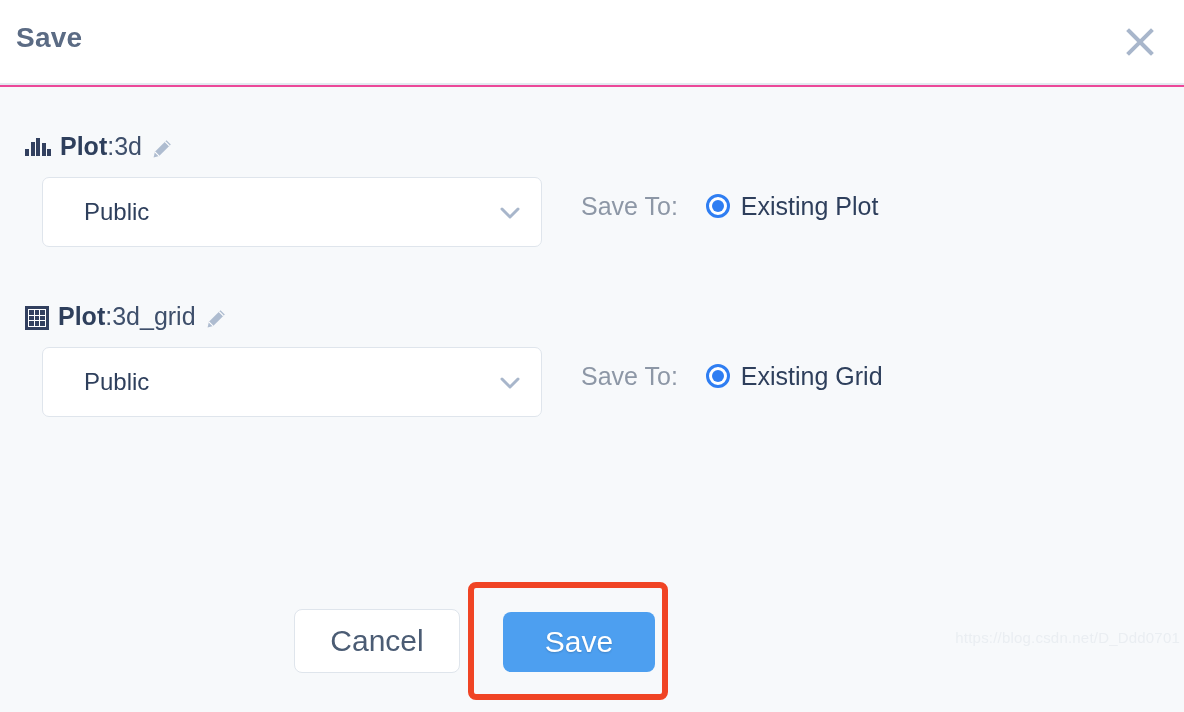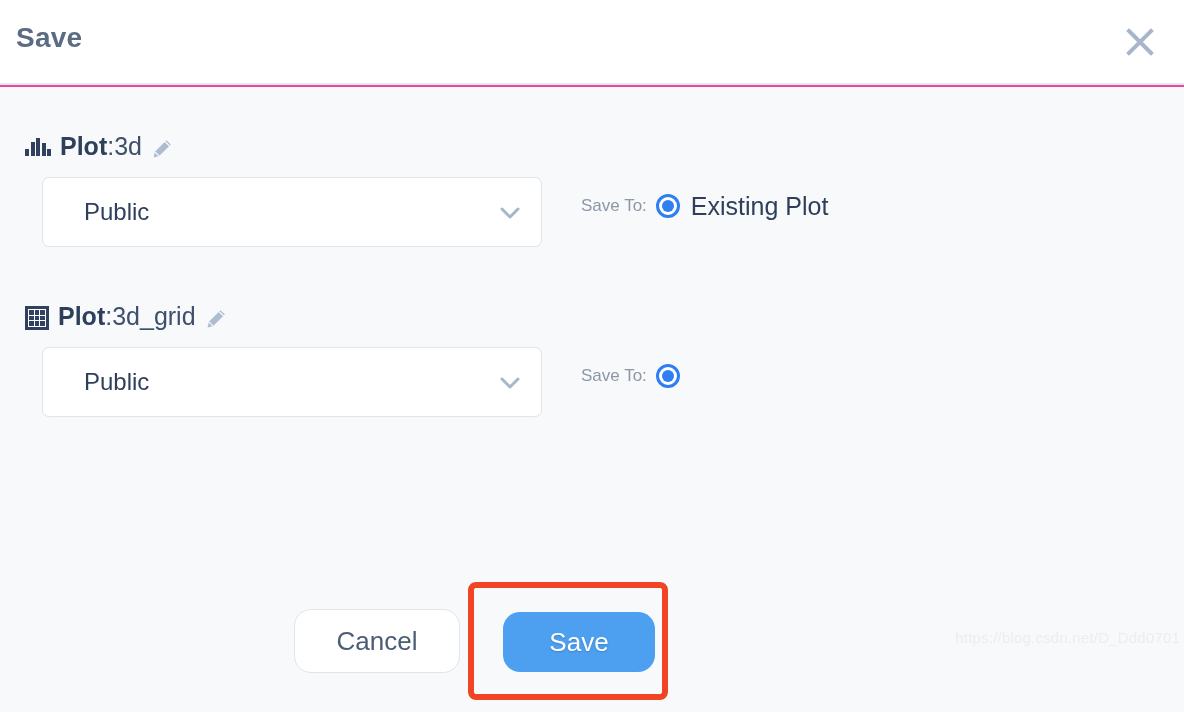--- a/index.html
+++ b/index.html
@@ -177,23 +177,23 @@
   .saveto-group {
     position: absolute;
     left: 581px;
     top: 57px;
     height: 40px;
     display: flex;
     align-items: center;
     white-space: nowrap;
   }
   .saveto-label {
-    font-size: 17px;
+    font-size: 25px;
     color: #8d97a6;
-    margin-right: 9px;
+    margin-right: 28px;
   }
   .radio-item {
     display: flex;
     align-items: center;
     margin-right: 20px;
     cursor: pointer;
   }
   .radio-item:last-child { margin-right: 0; }
   .radio-mark {
     width: 24px;
@@ -246,22 +246,22 @@
   }
   .advanced-label {
     font-size: 25px;
     color: #2e3f5c;
   }
 
   
   .btn {
     position: absolute;
     box-sizing: border-box;
-    border-radius: 17px;
-    font-size: 26px;
+    border-radius: 8px;
+    font-size: 30px;
     display: flex;
     align-items: center;
     justify-content: center;
     cursor: pointer;
     user-select: none;
   }
   .btn-cancel {
     left: 294px;
     top: 522px;
     width: 166px;
@@ -389,20 +389,21 @@
           <svg width="26" height="26" viewBox="0 0 26 26">
             <path d="M5 9 L13 17 L21 9" stroke="#a8b6cb" stroke-width="3" fill="none" stroke-linecap="round" stroke-linejoin="round"></path>
           </svg>
         </span>
       </div>
 
       <div class="saveto-group">
         <span class="saveto-label">Save To:</span>
         <span class="radio-item">
           <span class="radio-mark on"></span>
+          <span class="radio-label">Existing Grid</span>
         </span>
       </div>
     </div>
 
 
     <div class="btn btn-cancel">Cancel</div>
     <div class="btn btn-save">Save</div>
     <div class="highlight-box"></div>
 
   </div>

